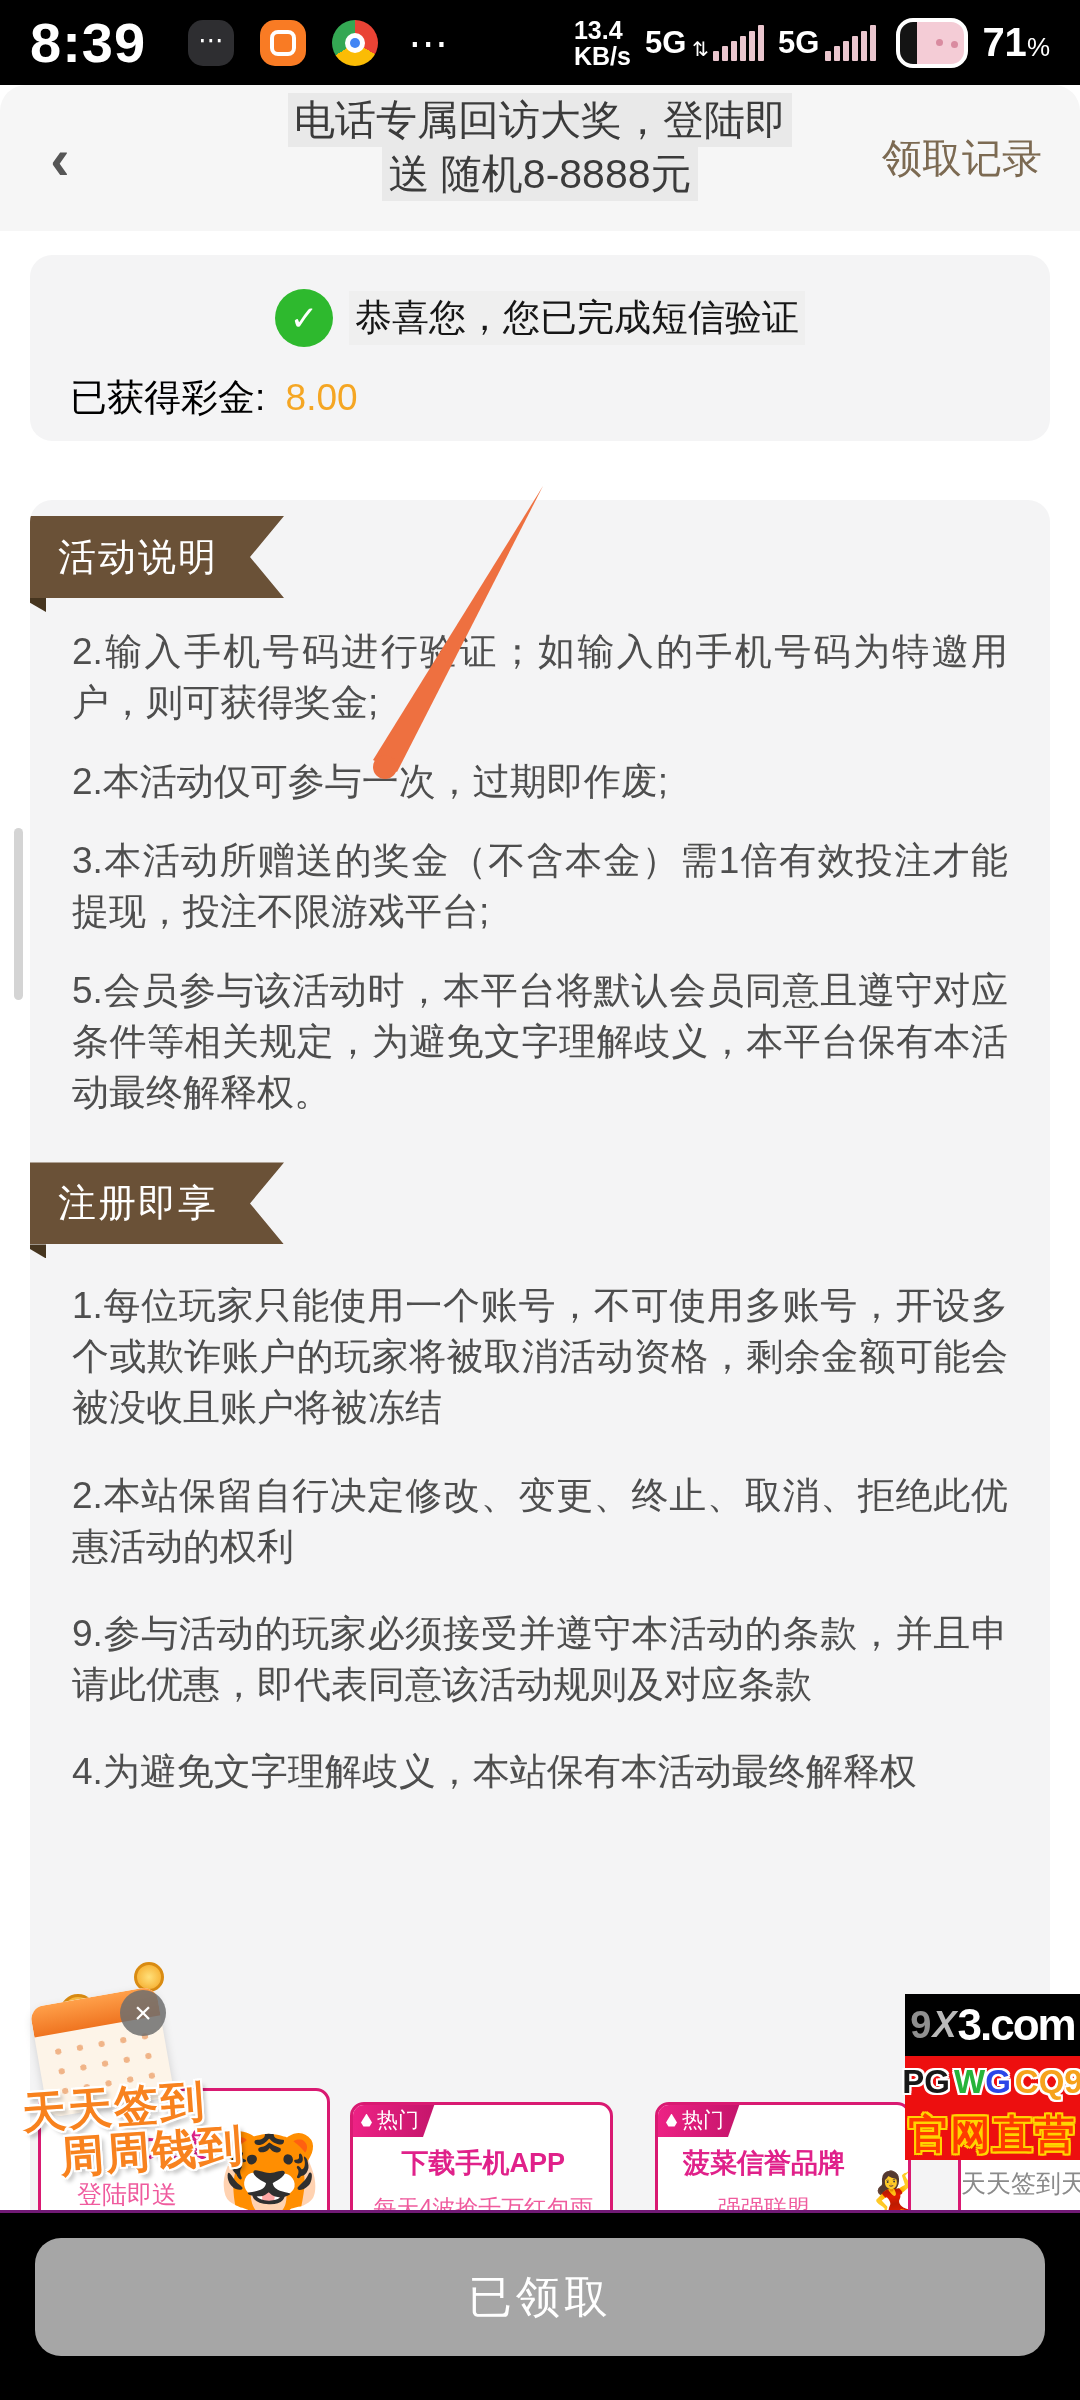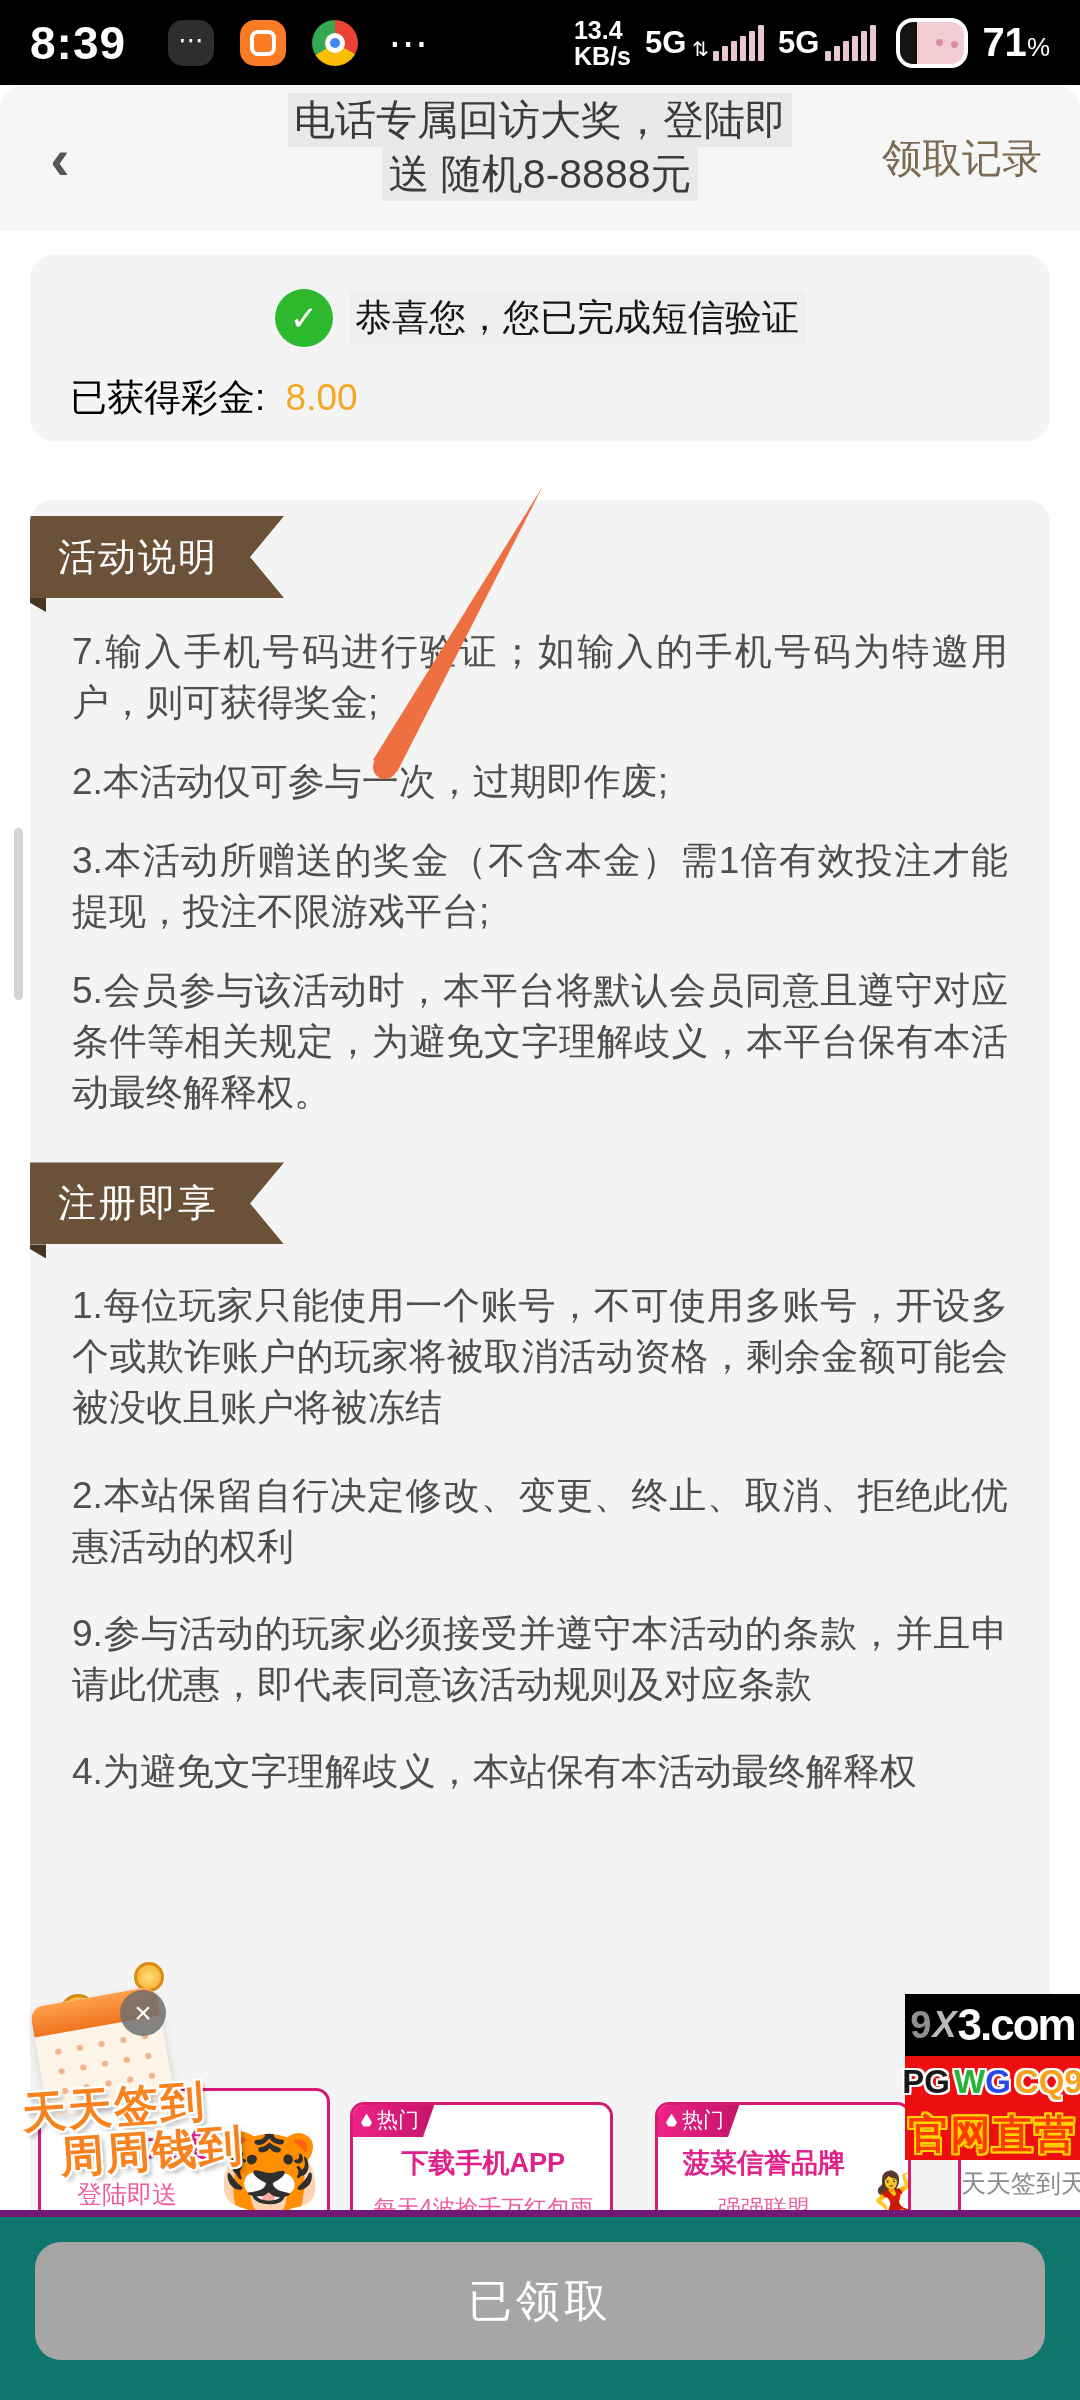--- a/index.html
+++ b/index.html
@@ -8,21 +8,21 @@
     position:relative; overflow:hidden; background:#ffffff;
     font-family:"Liberation Sans","DejaVu Sans",sans-serif;
     -webkit-font-smoothing:antialiased;
   }
   
   .status-bar{
     position:absolute; left:0; top:0; width:1080px; height:85px;
     background:#000; color:#fff; display:flex; align-items:center;
     padding:0 30px; gap:14px; z-index:70;
   }
-  .sb-time{ font-size:46px; font-weight:bold; letter-spacing:1px; }
+  .sb-time{ font-size:56px; font-weight:bold; letter-spacing:1px; }
   .sb-icons{ display:flex; gap:26px; margin-left:28px; align-items:center; }
   .sb-icon{ width:46px; height:46px; border-radius:15px; position:relative; }
   .sb-icon.chat{ background:#2e2e31; color:#fff; font-size:26px; text-align:center; line-height:40px; }
   .sb-icon.shop{ background:#f97b24; }
   .sb-icon.shop::after{ content:""; position:absolute; inset:10px; border:4px solid #fff; border-radius:8px; }
   .sb-icon.browser{ background:conic-gradient(#ea4335 0 33%, #fbbc05 33% 66%, #34a853 66% 100%); border-radius:50%; }
   .sb-icon.browser::before{ content:""; position:absolute; left:13px; top:13px; width:20px; height:20px; background:#fff; border-radius:50%; }
   .sb-icon.browser::after{ content:""; position:absolute; left:18px; top:18px; width:10px; height:10px; background:#4285f4; border-radius:50%; }
   .sb-dots{ font-size:40px; letter-spacing:3px; margin-left:16px; }
   .sb-spacer{ flex:1; }
@@ -147,21 +147,21 @@
     background:rgba(110,110,110,.85); color:#fff; font-size:30px; display:flex; align-items:center;
     justify-content:center; }
   .signin-line{ position:absolute; font-size:44px; font-weight:900; color:#f8821e; letter-spacing:2px;
     transform:rotate(-4deg); white-space:nowrap;
     text-shadow:2px 0 #fff,-2px 0 #fff,0 2px #fff,0 -2px #fff,2px 2px #fff,-2px -2px #fff,2px -2px #fff,-2px 2px #fff,4px 5px 4px rgba(0,0,0,.25); }
   .signin-line.l1{ left:8px; top:122px; }
   .signin-line.l2{ left:46px; top:166px; }
 
   
   .bottom-bar{ position:absolute; left:0; top:2210px; width:1080px; height:190px;
-    background:#0f766e; border-top:7px solid #701a75; z-index:50; }
+    background:#000000; border-top:3px solid #701a75; z-index:50; }
   .claim-btn{ position:absolute; left:35px; top:25px; width:1010px; height:118px;
     background:#a6a6a6; border-radius:26px; color:#fff; font-size:44px;
     display:flex; align-items:center; justify-content:center; letter-spacing:4px; }
 </style>
 </head>
 <body>
 
 <div class="status-bar">
   <span class="sb-time">8:39</span>
   <div class="sb-icons">
@@ -221,21 +221,21 @@
     <span class="bonus-value">8.00</span>
   </div>
 </div>
 
 <div class="rules-card">
   <div class="ribbon">
     <div class="ribbon-flag">活动说明</div>
     <div class="ribbon-fold"></div>
   </div>
   <div class="rules">
-    <p>7.输入手机号码进行验证；如输入的手机号码为特邀用户，则可获得奖金;</p>
+    <p>2.输入手机号码进行验证；如输入的手机号码为特邀用户，则可获得奖金;</p>
     <p>2.本活动仅可参与一次，过期即作废;</p>
     <p>3.本活动所赠送的奖金（不含本金）需1倍有效投注才能提现，投注不限游戏平台;</p>
     <p>5.会员参与该活动时，本平台将默认会员同意且遵守对应条件等相关规定，为避免文字理解歧义，本平台保有本活动最终解释权。</p>
   </div>
   <div class="ribbon section-gap">
     <div class="ribbon-flag">注册即享</div>
     <div class="ribbon-fold"></div>
   </div>
   <div class="rules terms">
     <p>1.每位玩家只能使用一个账号，不可使用多账号，开设多个或欺诈账户的玩家将被取消活动资格，剩余金额可能会被没收且账户将被冻结</p>

